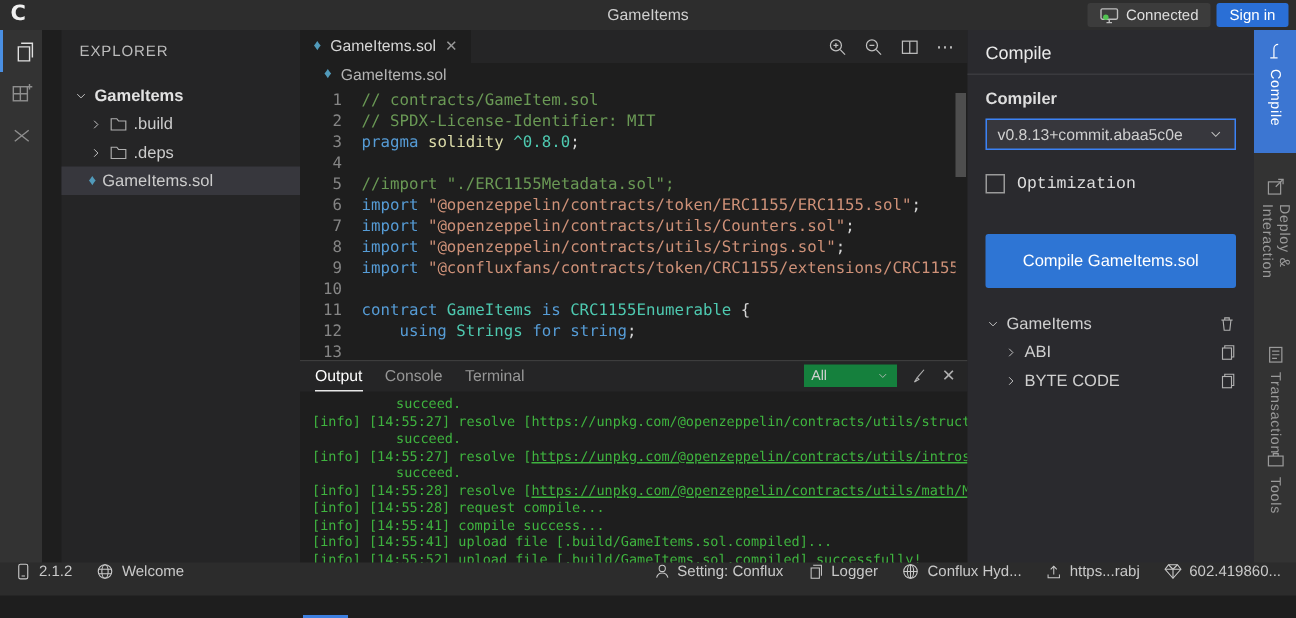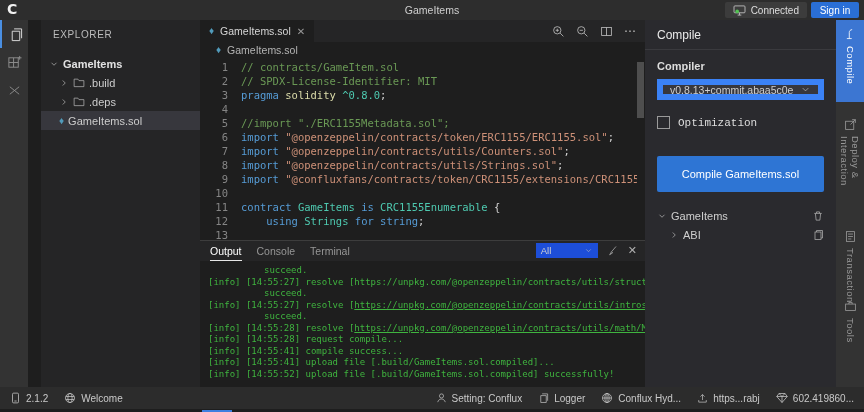--- a/index.html
+++ b/index.html
@@ -49,56 +49,56 @@
   .tk-s { color:#ce9178; } .tk-y { color:#dcdcaa; } .tk-p { color:#d4d4d4; }
   .ed-scrollbar { position:absolute; left:637px; top:62px; width:7px; height:56px; background:#4e4e4e; cursor:pointer; }
 
   
   .bottom-panel { position:absolute; left:200px; top:240px; width:445px; height:150px; background:#1e1e1e;
                   border-top:1px solid #3d3d3d; }
   .bp-header { height:20px; display:flex; align-items:center; gap:15px; padding-left:10px; background:#252526; position:relative; }
   .bp-tab { font-size:10.5px; color:#969696; height:20px; display:flex; align-items:center; cursor:pointer; }
   .bp-tab.active { color:#ffffff; border-bottom:1px solid #e7e7e7; }
   .bp-controls { position:absolute; right:8px; top:2px; display:flex; align-items:center; gap:9px; }
-  .bp-filter { width:62px; height:15px; background:#1d4ed8; display:flex; align-items:center; justify-content:space-between;
+  .bp-filter { width:62px; height:15px; background:#15803d; display:flex; align-items:center; justify-content:space-between;
                padding:0 5px; font-size:9.5px; color:#d0d0d0; cursor:pointer; }
   .logs { padding:4px 8px 0 8px; font-family:"DejaVu Sans Mono","Liberation Mono",monospace;
           font-size:9px; line-height:11.5px; overflow:hidden; height:128px; }
   .log-line { white-space:nowrap; color:#3fb43f; }
   .log-line.indent { padding-left:56px; }
   .lg { color:#3fb43f; } .lgl { color:#3fb43f; text-decoration:underline; cursor:pointer; }
 
   
   .compile-panel { position:absolute; left:645px; top:20px; width:191px; height:370px; background:#2a2a2e; }
   .cp-header { padding:8px 12px 7px 12px; font-size:12px; color:#eaeaea; border-bottom:1px solid #3a3a3e; }
   .cp-body { padding:10px 12px; }
   .cp-label { font-size:11px; font-weight:bold; color:#dddddd; margin-bottom:7px; }
-  .cp-select { height:21px; background:#37373d; border:6px solid #3b82f6; display:flex; align-items:center;
+  .cp-select { height:21px; background:#37373d; border:1px solid #3b82f6; display:flex; align-items:center;
                justify-content:space-between; padding:0 7px; font-size:10.5px; color:#cfcfcf; cursor:pointer; }
   .cp-check-row { display:flex; align-items:center; gap:8px; margin-top:16px; cursor:pointer; }
   .cp-checkbox { width:13px; height:13px; border:1px solid #9a9a9a; background:transparent; }
   .cp-check-label { font-size:11px; color:#dddddd;font-family:Liberation Mono, monospace; }
   .cp-button { margin-top:27px; height:36px; background:#2e75d4; border-radius:2px; color:#ffffff; font-size:11px;
                display:flex; align-items:center; justify-content:center; cursor:pointer; }
   .cp-tree { margin-top:14px; }
   .cp-row { height:19px; display:flex; align-items:center; gap:4px; color:#cfcfcf; font-size:11px; cursor:pointer; }
   .cp-row.child { padding-left:12px; }
   .cp-row .spacer { flex:1; }
   .cp-icon-btn { display:flex; cursor:pointer; }
 
   
   .right-strip { position:absolute; left:836px; top:20px; width:28px; height:370px; background:#333333; }
   .rtab { width:28px; display:flex; flex-direction:column; align-items:center; padding-top:8px; cursor:pointer; color:#9a9a9a; }
   .rtab .rlabel { writing-mode:vertical-rl; font-size:9.5px; margin-top:5px; letter-spacing:.5px; }
   .rtab.active { background:#3c76d2; color:#ffffff; }
   .rtab-1 { height:82px; } .rtab-2 { height:106px; margin-top:8px; } .rtab-3 { height:64px; margin-top:6px; } .rtab-4 { height:44px; margin-top:6px; }
 
   
-  .statusbar { position:absolute; left:0; bottom:3px; width:864px; height:22px; background:#2c2c2c;
-               display:flex; align-items:center; justify-content:space-between; padding:0 10px; z-index:7; }
+  .statusbar { position:absolute; left:0; bottom:15px; width:864px; height:22px; background:#2c2c2c;
+               display:flex; align-items:flex-start; justify-content:space-between; padding:0 10px; z-index:7; }
   .sb-group { display:flex; align-items:center; gap:16px; }
   .sb-item { display:flex; align-items:center; gap:5px; font-size:10px; color:#c9c9c9; cursor:pointer; white-space:nowrap; }
   .progress-hint { position:absolute; left:202px; bottom:0; width:30px; height:2px; background:#3d7fe0; z-index:9; }
 
   svg { display:block; }
 </style>
 </head>
 <body>
 
 <div class="app">
@@ -331,20 +331,35 @@
             </span>
           <span>ABI</span>
           <span class="spacer"></span>
           <span class="cp-icon-btn">
               <svg width="12" height="12" viewBox="0 0 16 16" fill="none" stroke="#b0b0b0">
                 <rect x="4" y="4" width="8" height="10"></rect>
                 <path d="M6 4V2h8v10h-2"></path>
               </svg>
             </span>
         </div>
+        <div class="cp-row child">
+          <span>
+              <svg width="10" height="10" viewBox="0 0 16 16" fill="none" stroke="#cccccc">
+                <path d="M6 4l4 4-4 4"></path>
+              </svg>
+            </span>
+          <span>BYTE CODE</span>
+          <span class="spacer"></span>
+          <span class="cp-icon-btn">
+              <svg width="12" height="12" viewBox="0 0 16 16" fill="none" stroke="#b0b0b0">
+                <rect x="4" y="4" width="8" height="10"></rect>
+                <path d="M6 4V2h8v10h-2"></path>
+              </svg>
+            </span>
+        </div>
       </div>
     </div>
   </div>
 
   <div class="right-strip">
     <div class="rtab rtab-1 active">
       <span>
           <svg width="13" height="13" viewBox="0 0 16 16" fill="none" stroke="#ffffff">
             <path d="M10 2c-2 0-3.5 1.5-3.5 3.5V13"></path>
             <path d="M3.5 13h6"></path>

